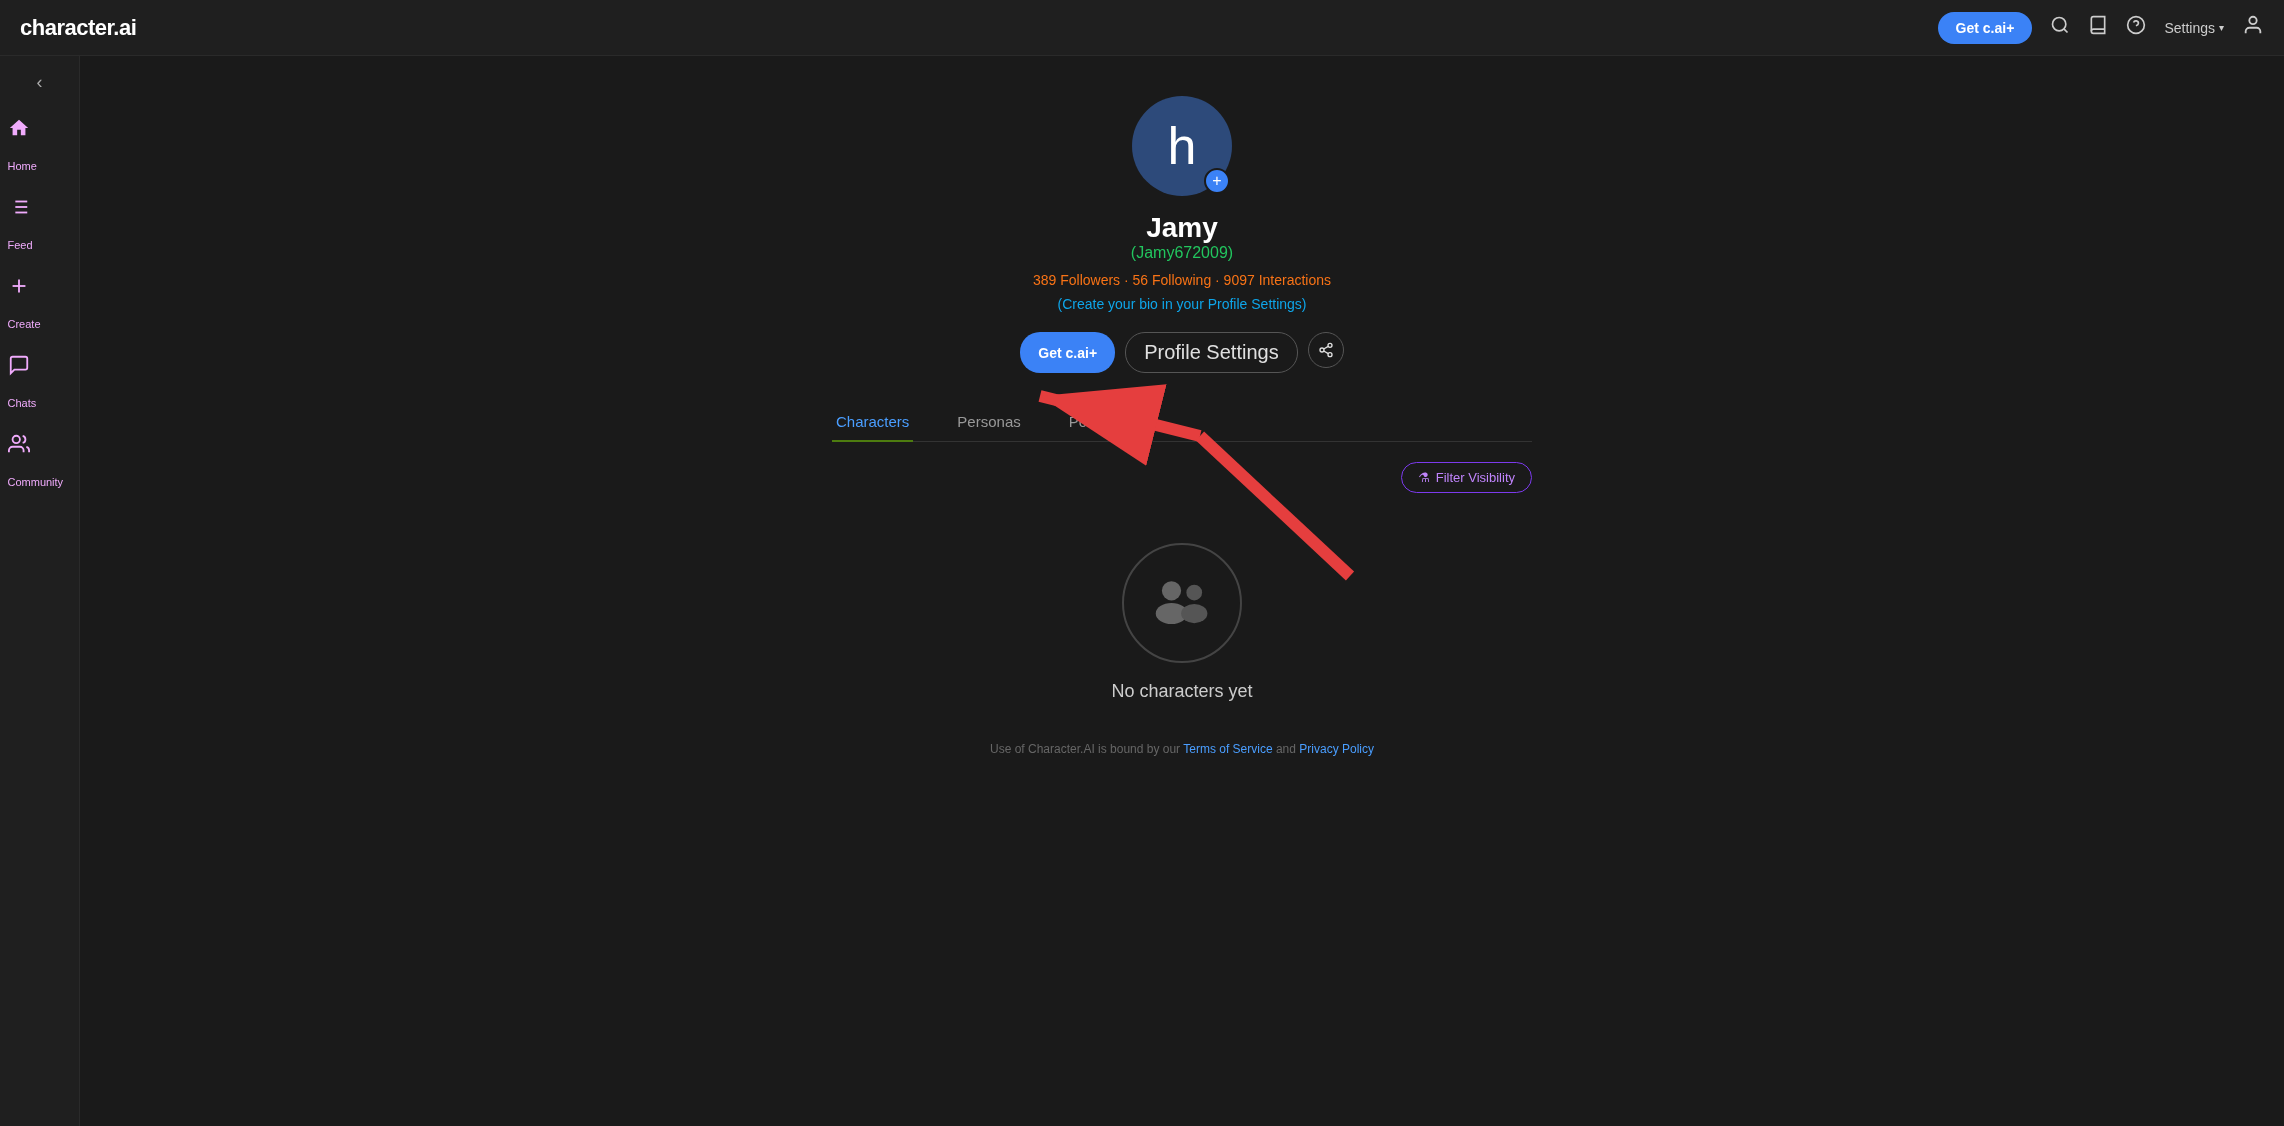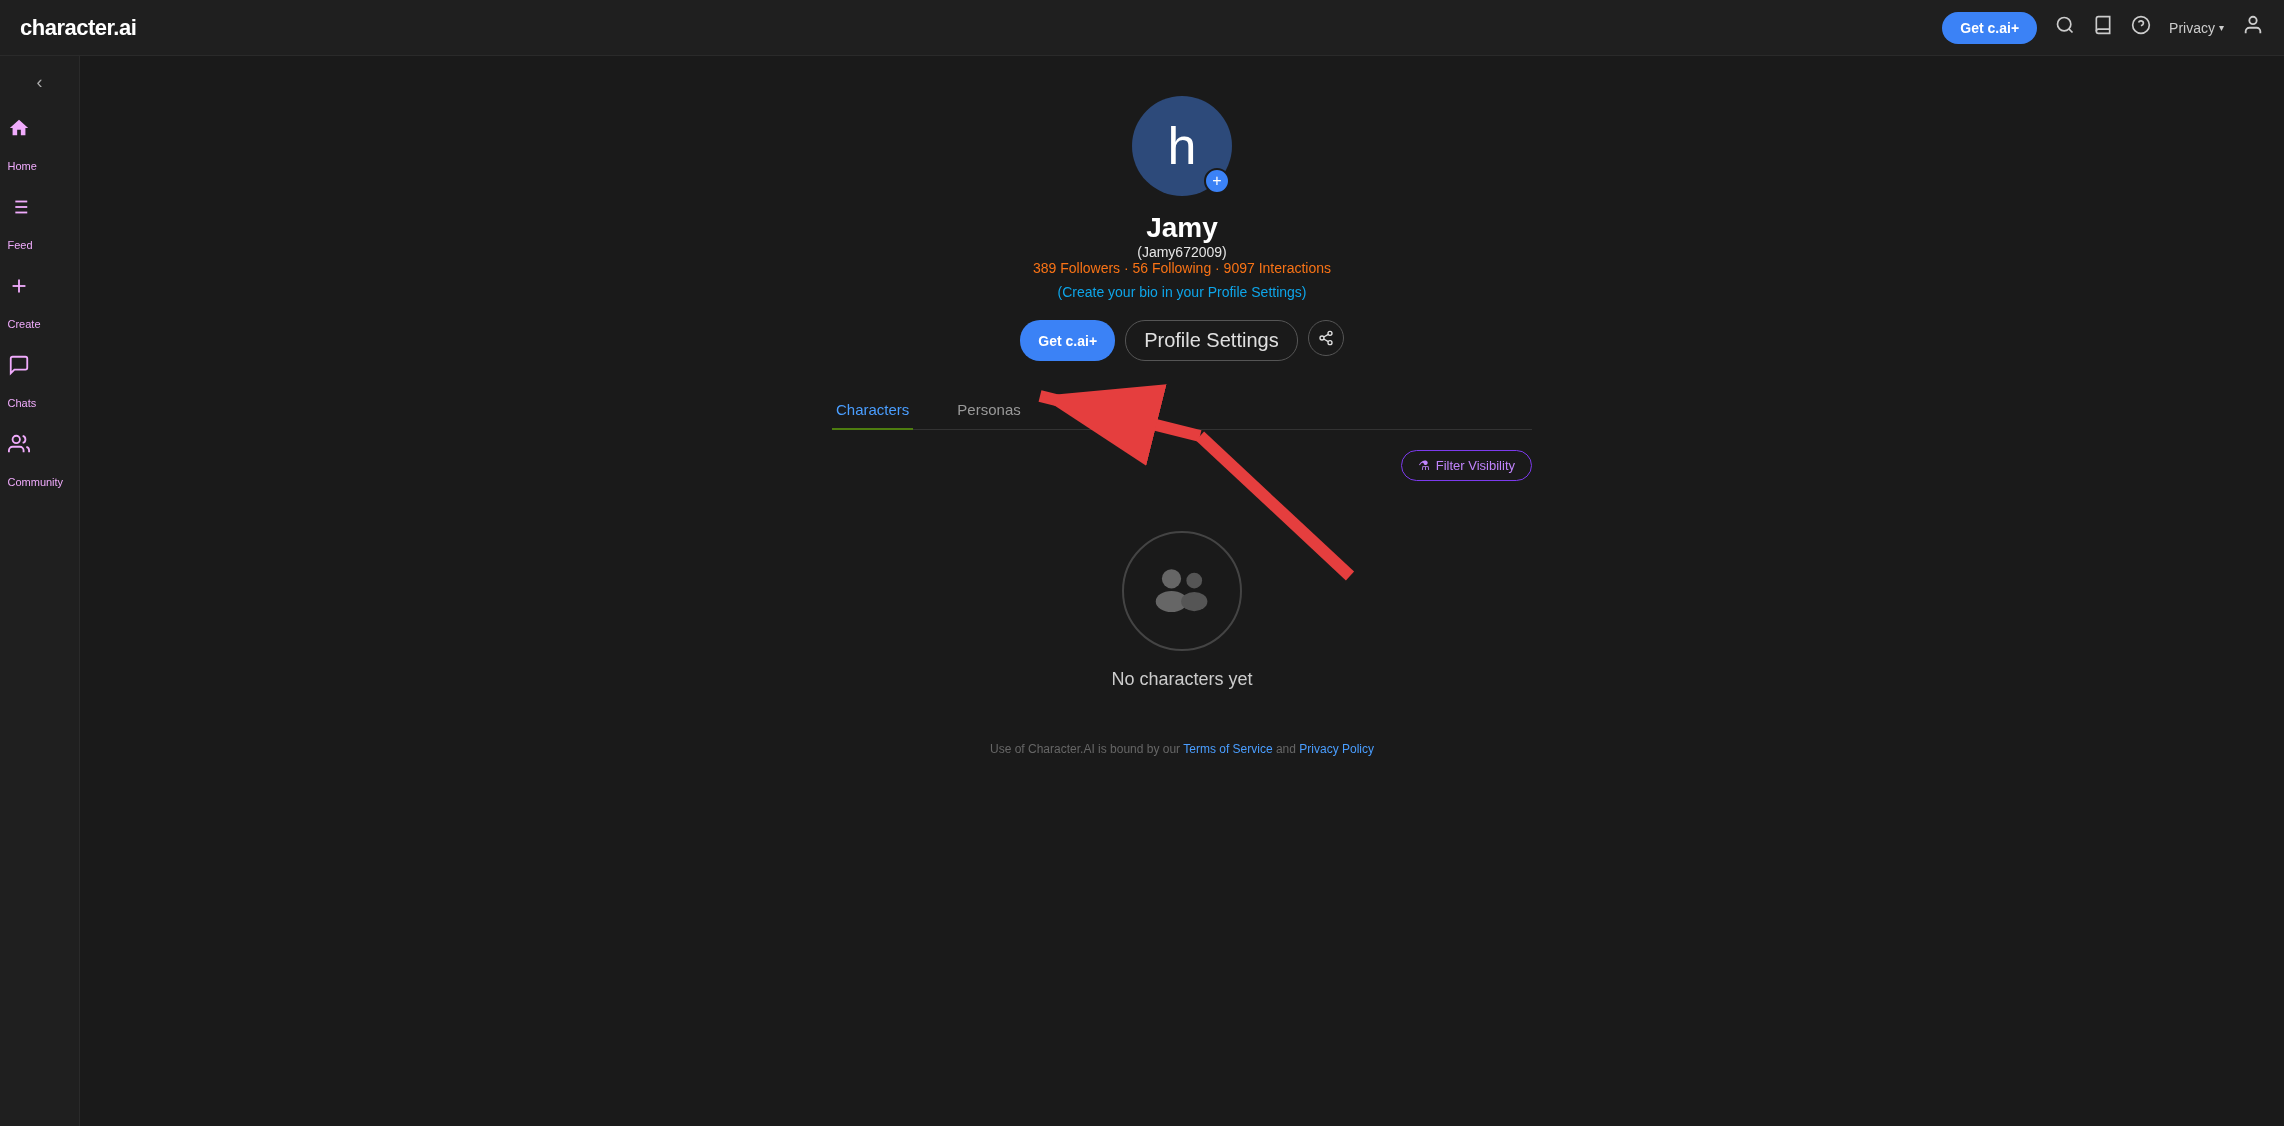--- a/index.html
+++ b/index.html
@@ -165,22 +165,23 @@
       cursor: pointer;
     }
 
     .profile-name {
       font-size: 28px;
       font-weight: 600;
       color: #fff;
       margin-bottom: 0;
     }
     .profile-username {
-      font-size: 14px;
-      color: #e5e5e5;
+      font-size: 16px;
+      color: #22c55e;
+      margin-bottom: 10px;
     }
     .profile-stats {
       font-size: 14px;
       color: #f97316;
       margin-bottom: 8px;
     }
     .profile-bio-cta {
       font-size: 14px;
       color: #0ea5e9;
       font-weight: 500;
@@ -290,21 +291,21 @@
       font-size: 18px;
       color: #ccc;
       margin-bottom: 30px;
     }
 
     
     .footer-text {
       font-size: 12px;
       color: #666;
       text-align: center;
-      margin-top: 22px;
+      margin-top: 10px;
     }
     .footer-text a {
       color: #4a9eff;
       text-decoration: none;
     }
 
     
     .overlay-arrow {
       position: fixed;
       top: 56px;
@@ -335,21 +336,21 @@
         </svg>
     </span>
     <span class="nav-icon">
       <svg width="20" height="20" viewBox="0 0 24 24" fill="none" stroke="currentColor" stroke-width="2">
           <circle cx="12" cy="12" r="10"></circle>
           <path d="M9.09 9a3 3 0 0 1 5.83 1c0 2-3 3-3 3"></path>
           <line x1="12" y1="17" x2="12.01" y2="17"></line>
         </svg>
     </span>
     <div class="lang-selector">
-      <span>Privacy</span>
+      <span>Settings</span>
       <span class="chevron">▾</span>
     </div>
     <span class="user-icon">
       <svg width="22" height="22" viewBox="0 0 24 24" fill="none" stroke="currentColor" stroke-width="2">
           <path d="M20 21v-2a4 4 0 0 0-4-4H8a4 4 0 0 0-4 4v2"></path>
           <circle cx="12" cy="7" r="4"></circle>
         </svg>
     </span>
   </div>
 </nav>

